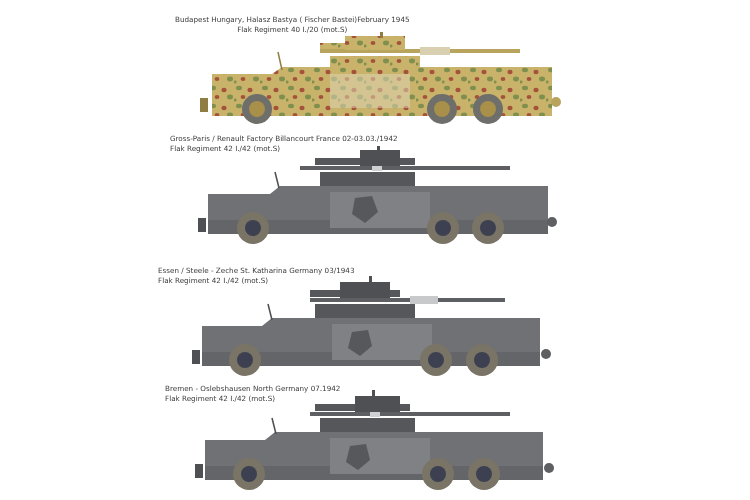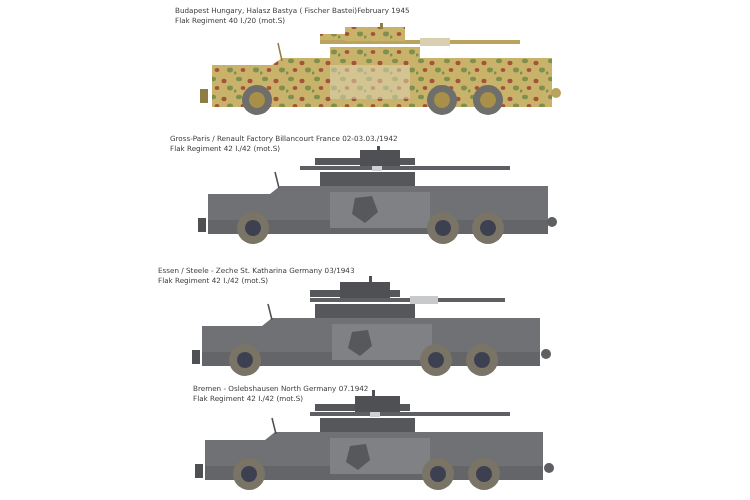--- a/index.html
+++ b/index.html
@@ -4,21 +4,21 @@
 <style>
   html,body{margin:0;padding:0;background:#ffffff;}
   body{width:750px;height:500px;position:relative;overflow:hidden;font-family:"DejaVu Sans","Liberation Sans",sans-serif;}
   .profile{position:absolute;left:0;width:750px;}
   .caption{position:absolute;font-size:7.2px;line-height:10px;color:#3a3a3a;white-space:nowrap;}
   .vehicle{position:absolute;left:0;top:0;}
 </style>
 </head>
 <body>
 
-<div class="profile" style="top:3px;height:130px;">
+<div class="profile" style="top:12px;height:130px;text-align:center;">
   <div class="caption" style="left:175px;top:3px;">
     <div>Budapest Hungary, Halasz Bastya ( Fischer Bastei)February 1945</div>
     <div>Flak Regiment 40  I./20 (mot.S)</div>
   </div>
   <svg class="vehicle" width="750" height="130" viewBox="0 0 750 130">
     <defs>
       <pattern id="camo" width="26" height="18" patternUnits="userSpaceOnUse">
         <rect width="26" height="18" fill="#c9b26a"></rect>
         <ellipse cx="5" cy="4" rx="3" ry="2.2" fill="#7f8f4e"></ellipse>
         <ellipse cx="16" cy="6" rx="2.6" ry="2.2" fill="#a4523a"></ellipse>
@@ -119,21 +119,21 @@
     <g>
         <circle cx="482" cy="100" r="16" fill="#7a7466"></circle>
         <circle cx="482" cy="100" r="8" fill="#3c4050"></circle>
       </g>
     <rect x="192" y="90" width="8" height="14" fill="#4e5054"></rect>
     <circle cx="546" cy="94" r="5" fill="#5d5f63"></circle>
   </svg>
 </div>
 
 <div class="profile" style="top:376px;height:124px;">
-  <div class="caption" style="left:165px;top:8px;margin-left:28px;">
+  <div class="caption" style="left:165px;top:8px;">
     <div>Bremen - Oslebshausen North Germany 07.1942</div>
     <div>Flak Regiment 42   I./42 (mot.S)</div>
   </div>
   <svg class="vehicle" width="750" height="124" viewBox="0 0 750 124">
     <rect x="310" y="36" width="200" height="4" fill="#5d5f63"></rect>
     <rect x="370" y="35" width="10" height="6" fill="#cfd0d2"></rect>
     <rect x="315" y="28" width="95" height="7" fill="#55575b"></rect>
     <rect x="355" y="20" width="45" height="16" fill="#4e5054"></rect>
     <rect x="372" y="14" width="3" height="8" fill="#4e5054"></rect>
     <rect x="320" y="42" width="95" height="14" fill="#55575b"></rect>

